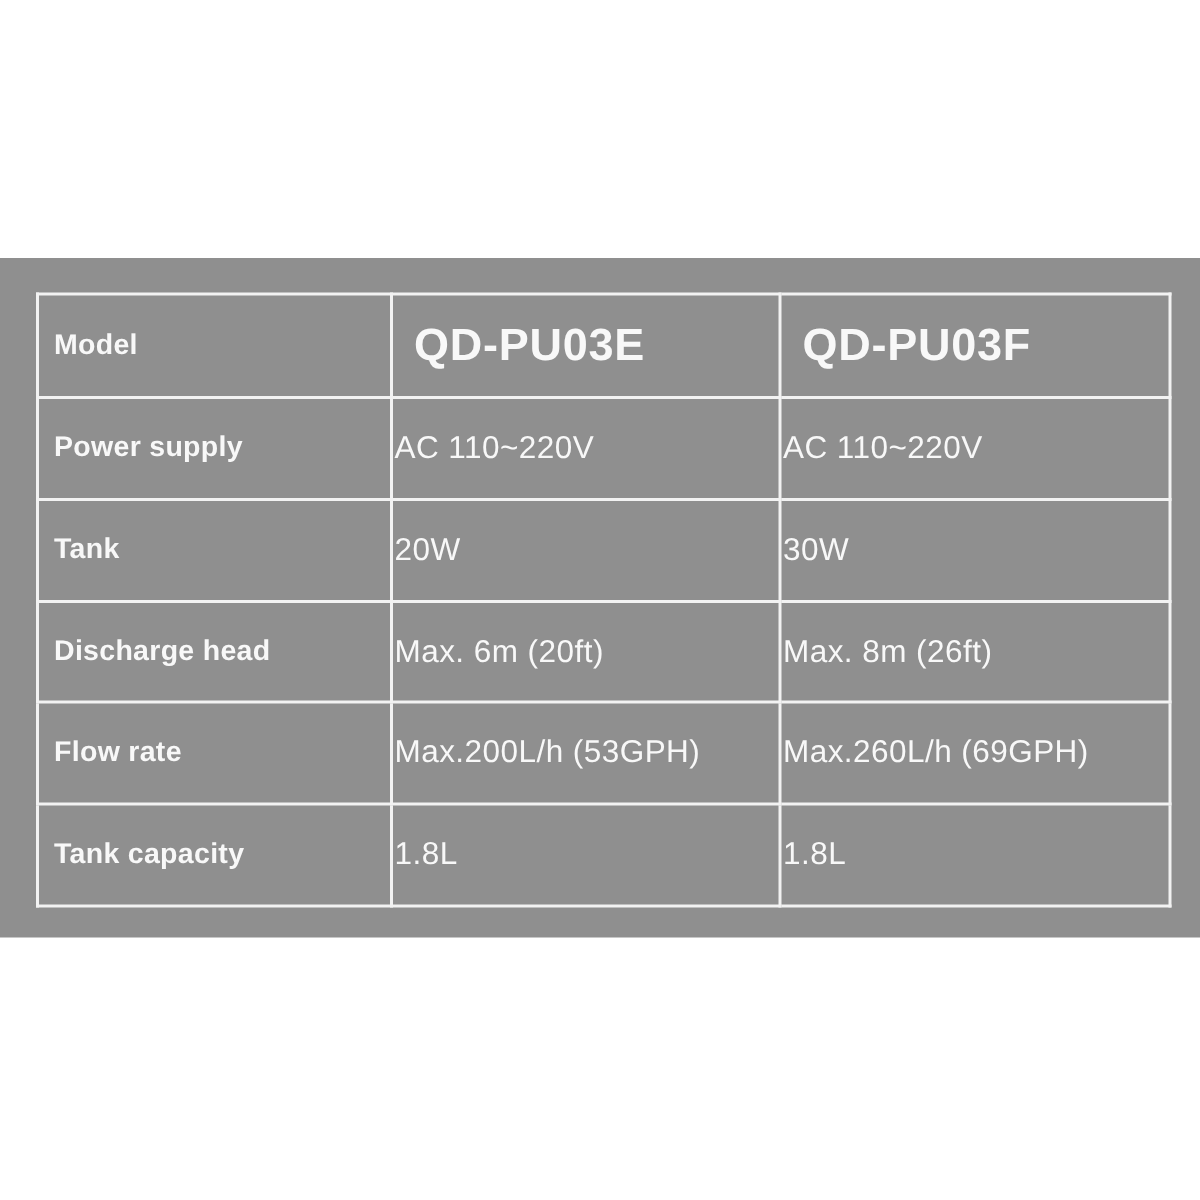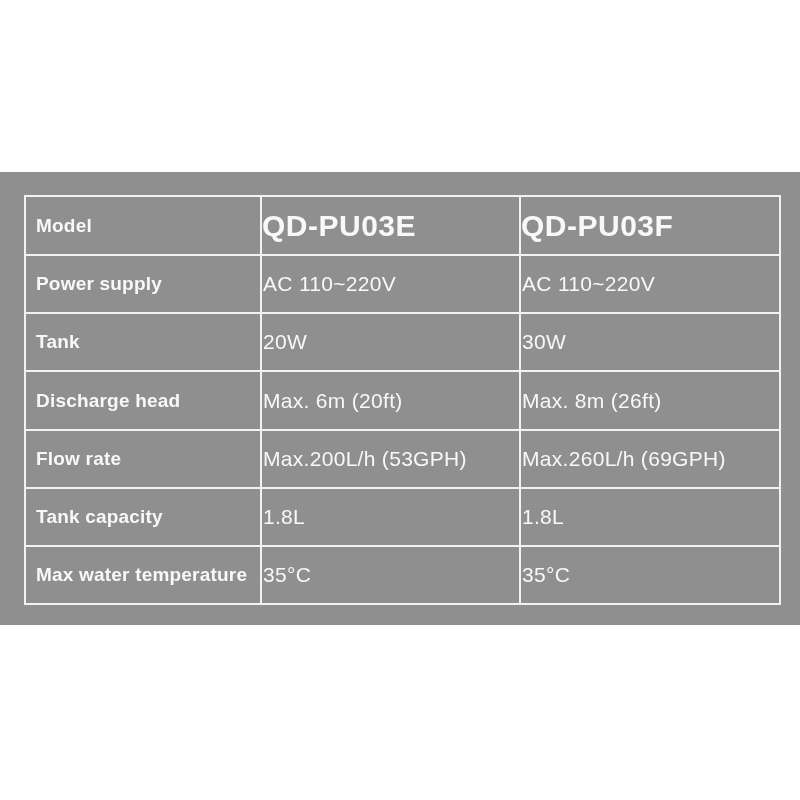--- a/index.html
+++ b/index.html
@@ -49,21 +49,21 @@
   tr.data-row   { height: 51px; }
   td.label-cell {
     font-weight: bold;
     font-size: 19px;
     padding-left: 10px;
     letter-spacing: 0.2px;
   }
   td.model-cell {
     font-weight: bold;
     font-size: 30px;
-    padding-left: 0;
+    padding-left: 14px;
     letter-spacing: 0.5px;
   }
   td.value-cell {
     font-weight: normal;
     font-size: 21px;
     letter-spacing: 0.3px;
   }
 </style>
 </head>
 <body>
@@ -101,20 +101,15 @@
       <tr class="data-row">
         <td class="label-cell">Flow rate</td>
         <td class="value-cell">Max.200L/h (53GPH)</td>
         <td class="value-cell">Max.260L/h (69GPH)</td>
       </tr>
       <tr class="data-row">
         <td class="label-cell">Tank capacity</td>
         <td class="value-cell">1.8L</td>
         <td class="value-cell">1.8L</td>
       </tr>
-      <tr class="data-row">
-        <td class="label-cell">Max water temperature</td>
-        <td class="value-cell">35°C</td>
-        <td class="value-cell">35°C</td>
-      </tr>
     </tbody>
   </table>
 </div>
 
 </body></html>

